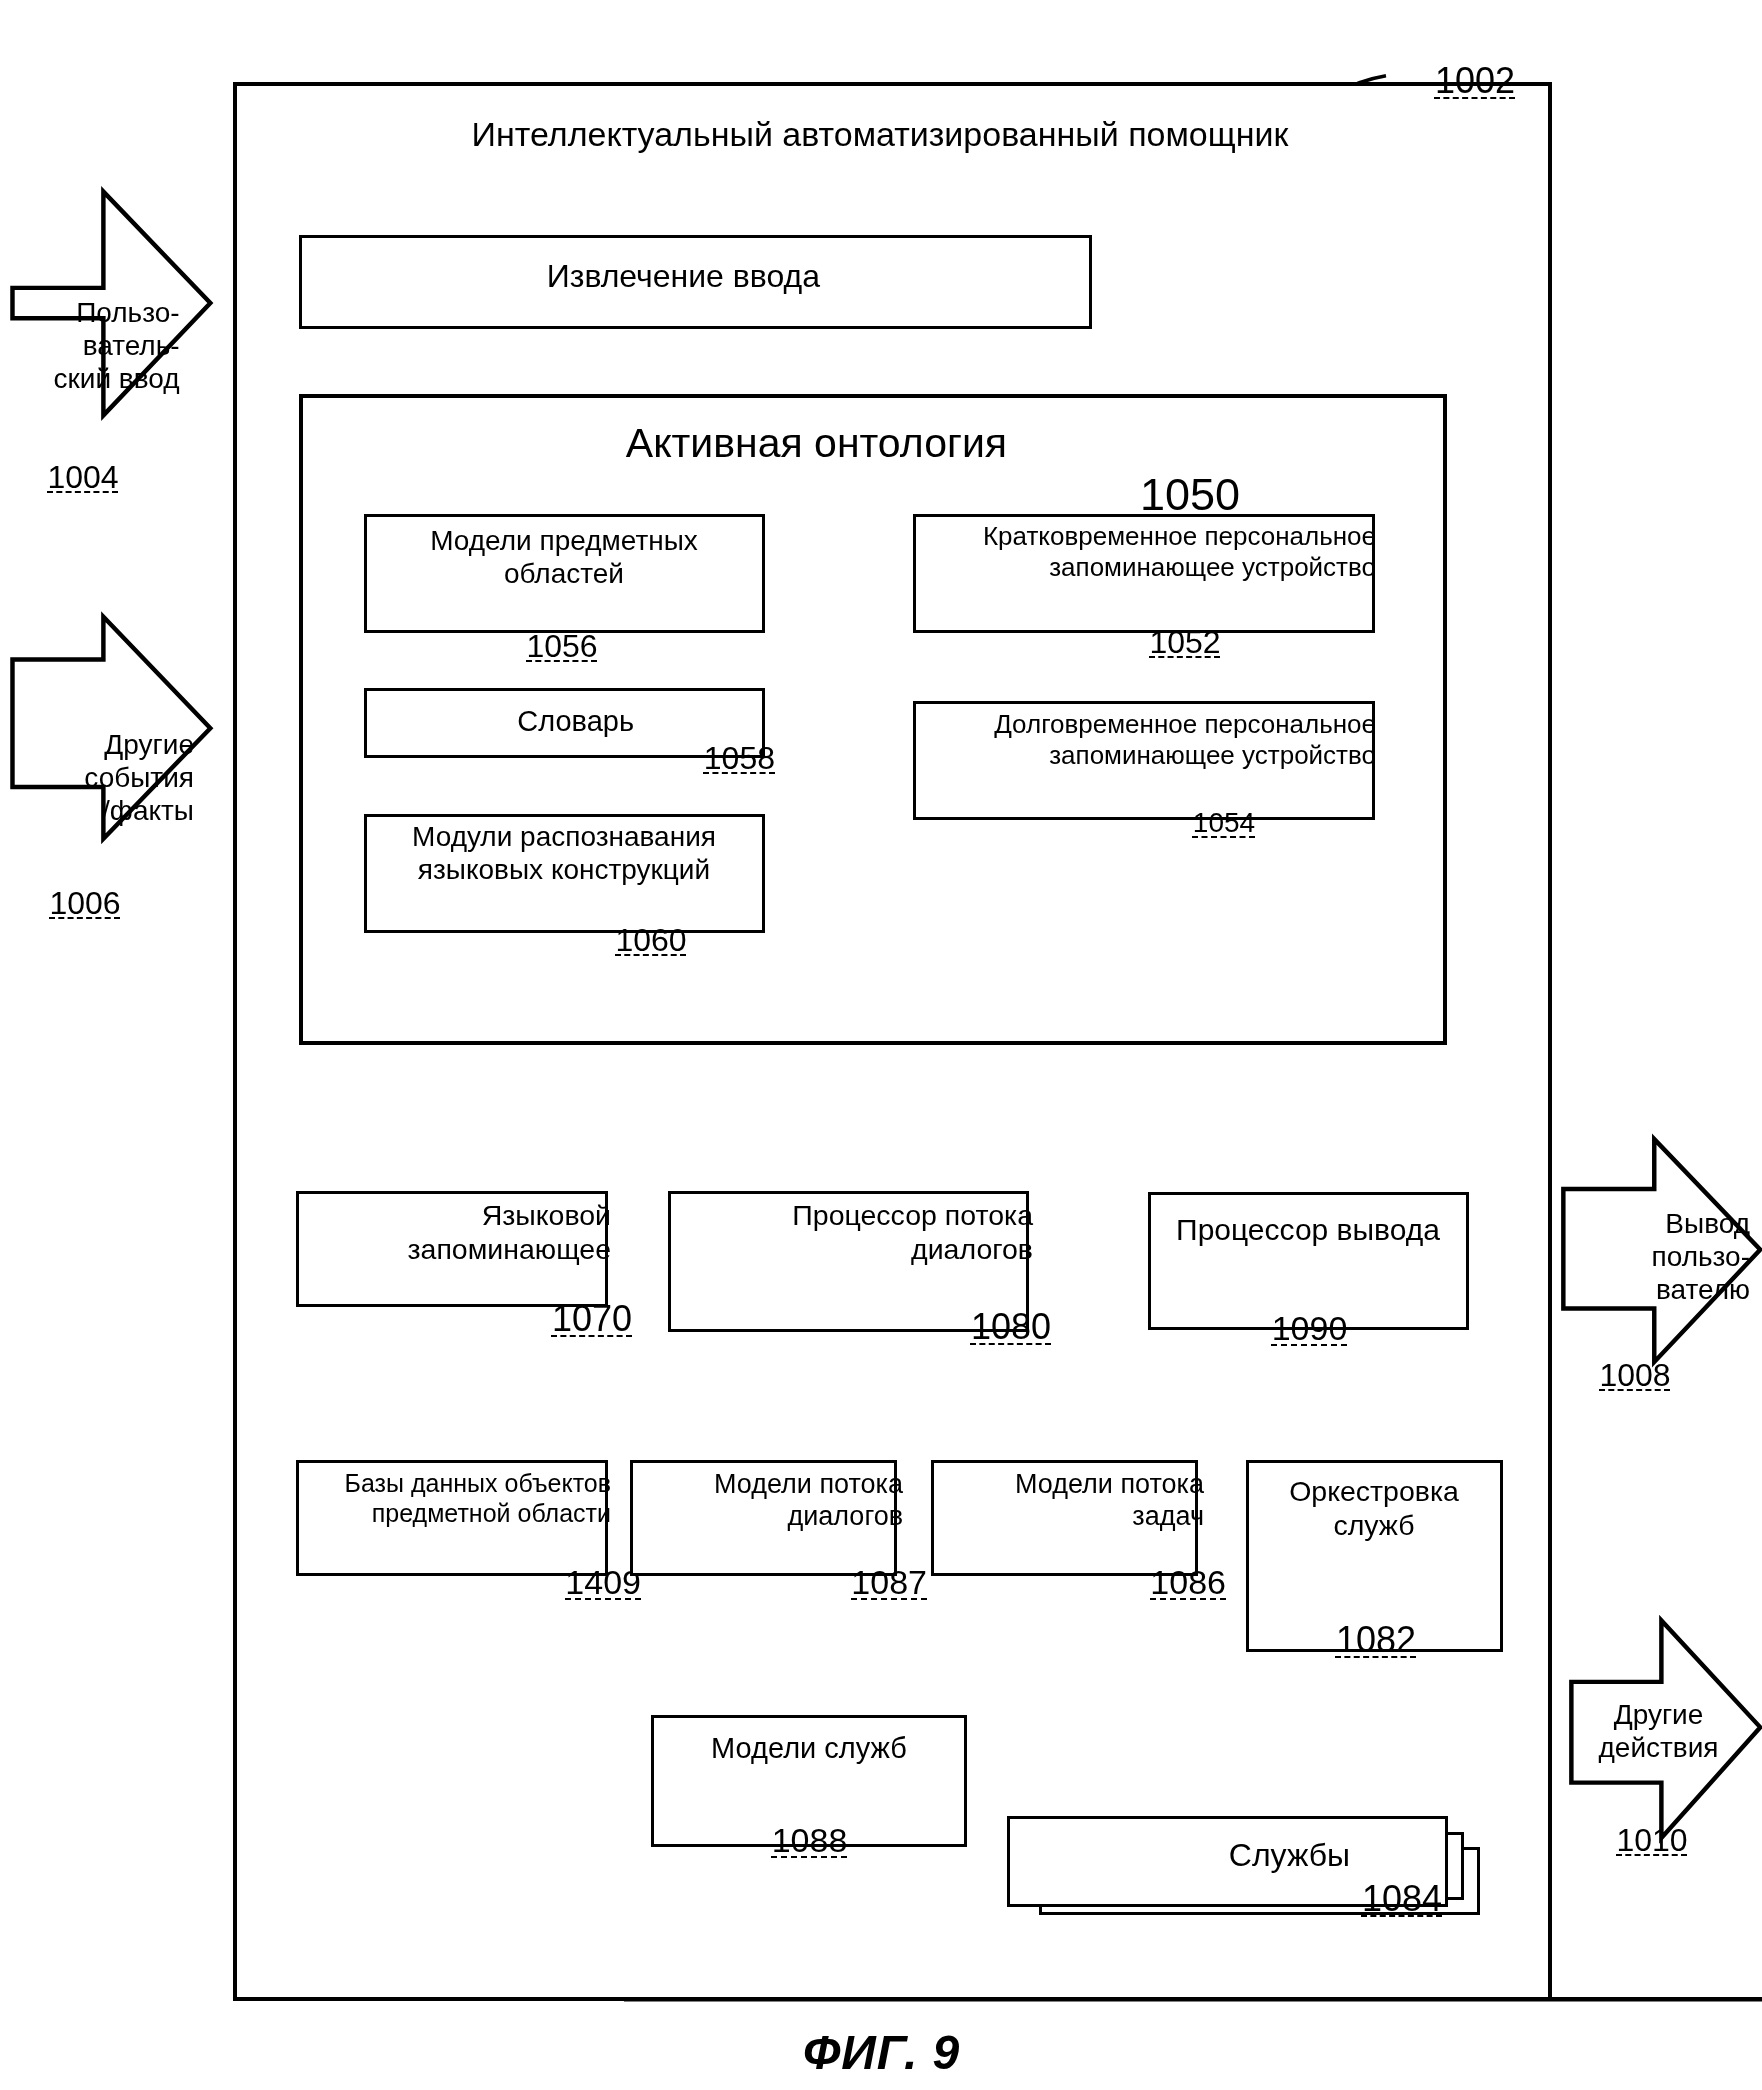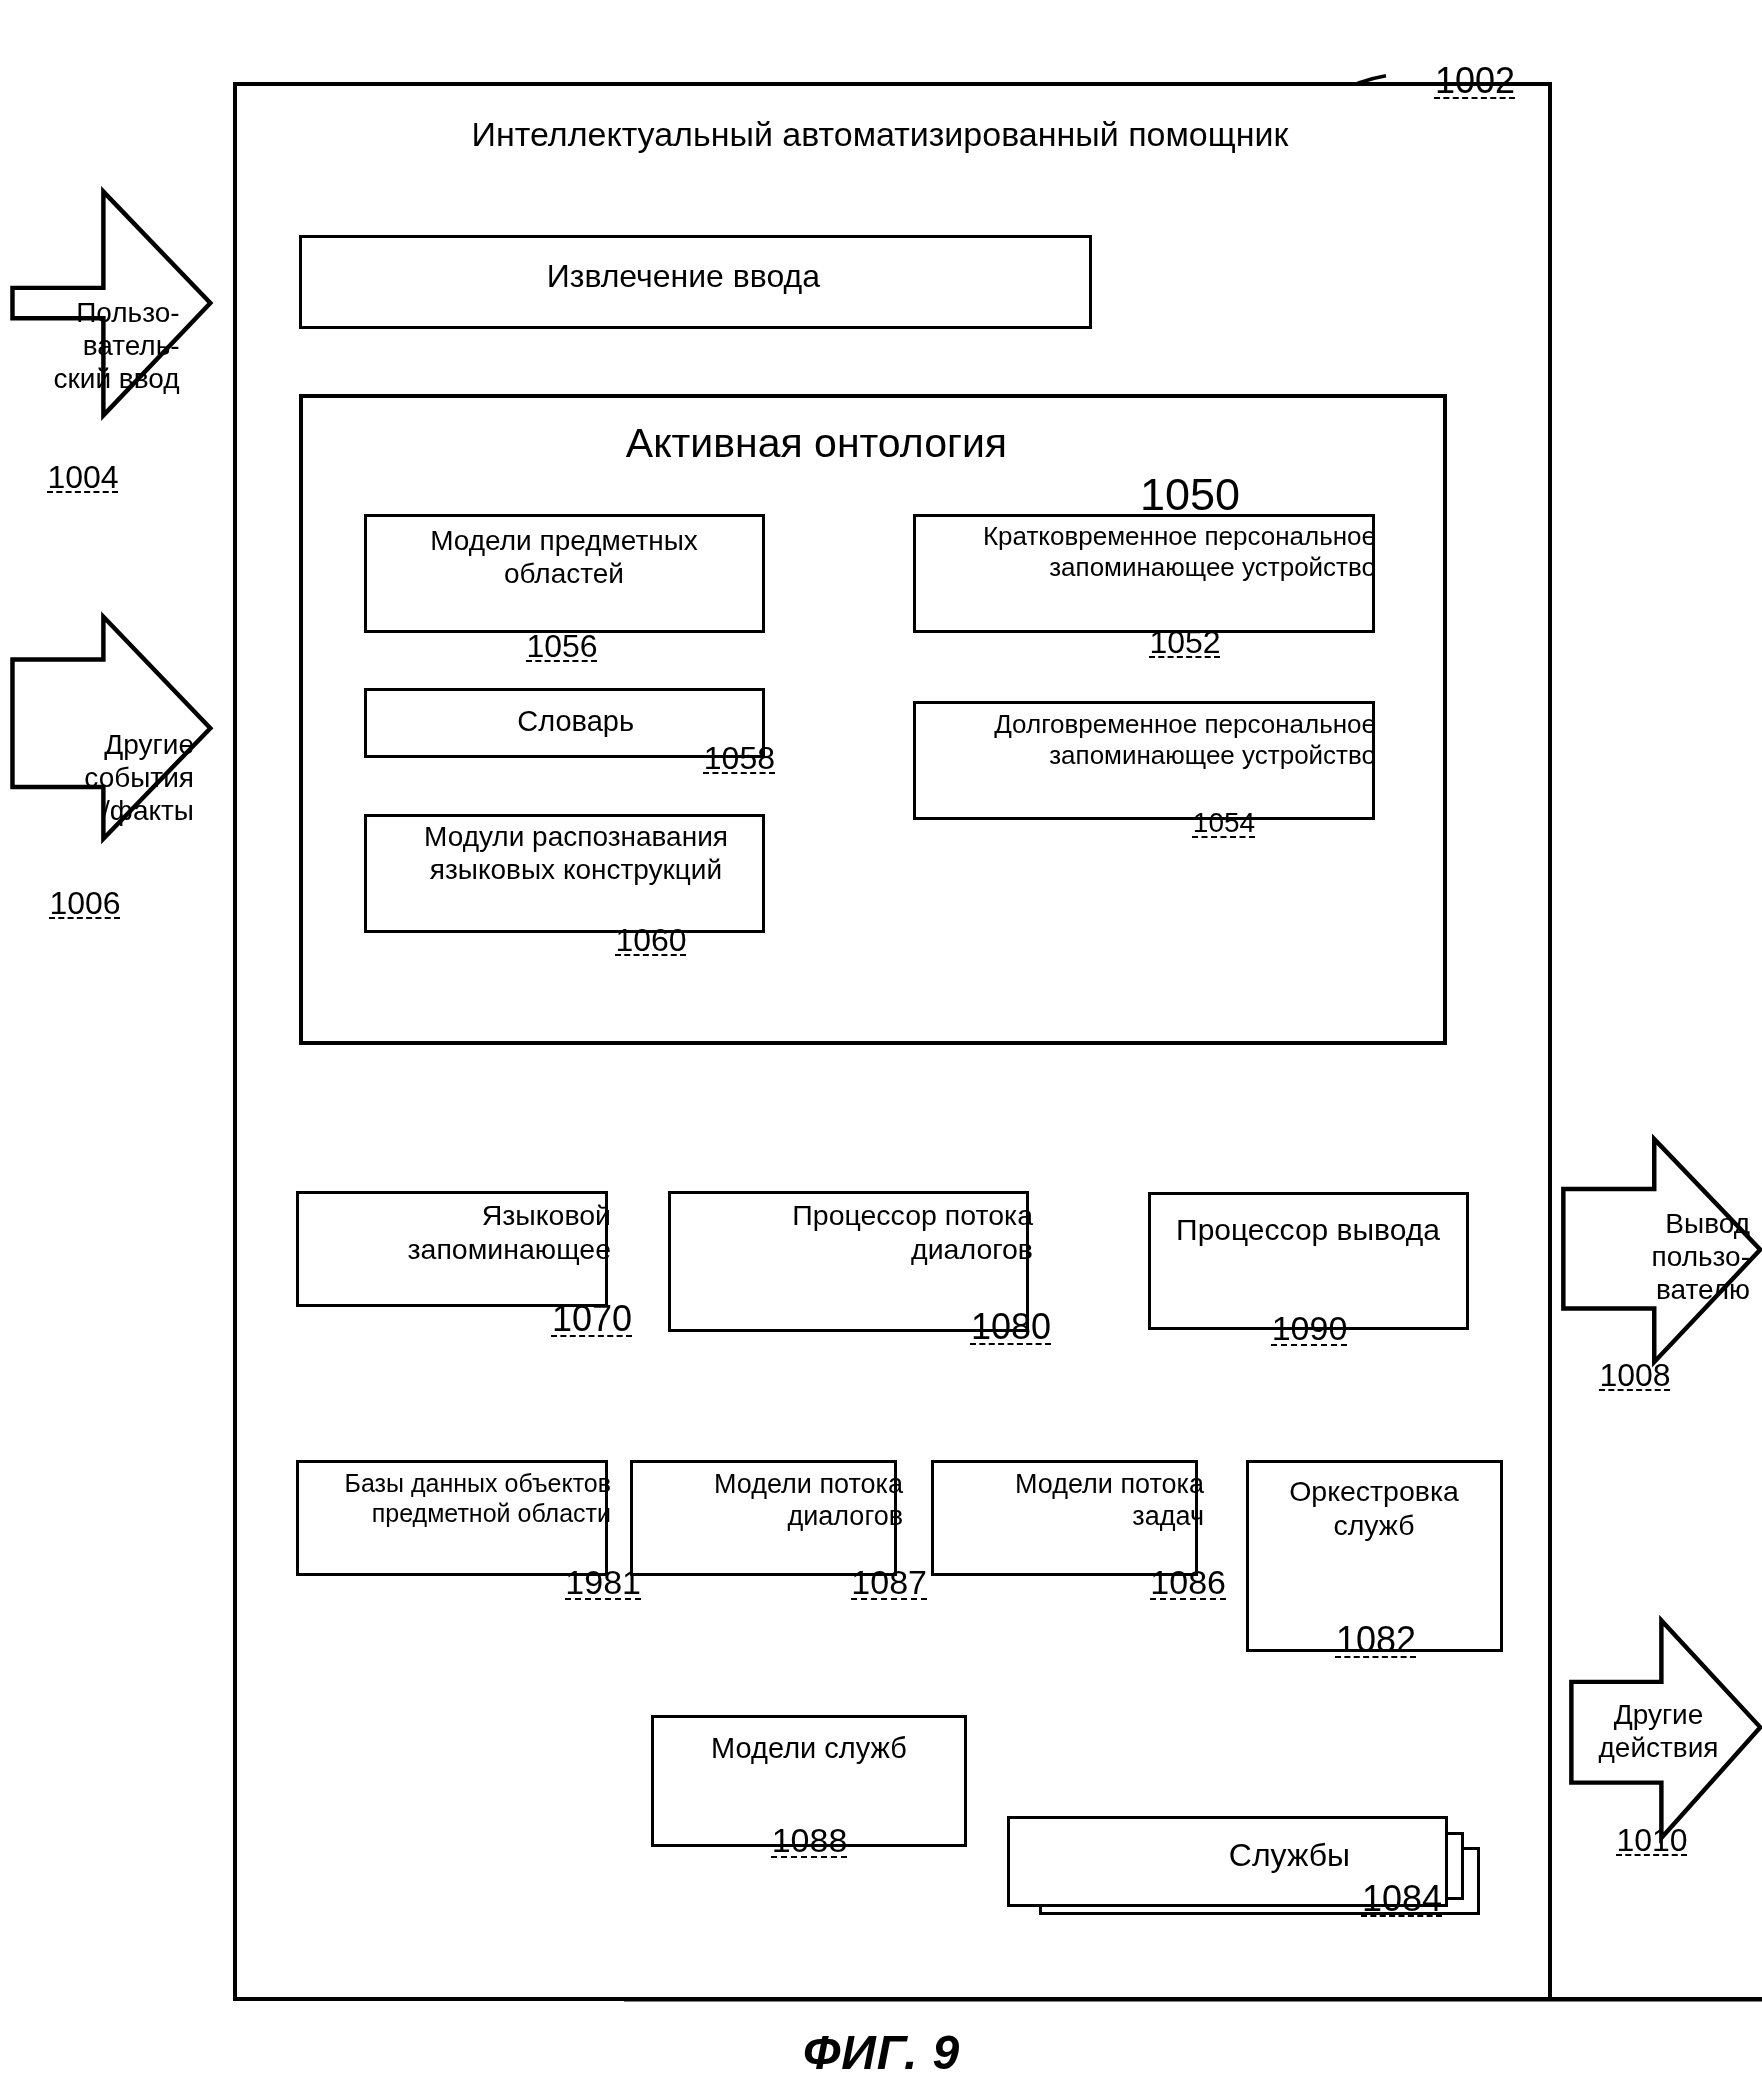--- a/index.html
+++ b/index.html
@@ -156,21 +156,21 @@
     <span class="ref">1056</span>
   </div>
 
   <div class="box" style="left:364px; top:688px; width:401px; height:70px;"></div>
   <div class="label lft" style="left:438px; top:704px; width:196px; font-size:29px;">Словарь</div>
   <div class="label lft" style="left:615px; top:702px; width:160px; font-size:32px;">
     <span class="ref">1058</span>
   </div>
 
   <div class="box" style="left:364px; top:814px; width:401px; height:119px;"></div>
-  <div class="label ctr" style="left:367px; top:820px; width:394px; font-size:28px;margin-left:12px;">Модули распознавания
+  <div class="label ctr" style="left:367px; top:820px; width:394px; font-size:28px;">Модули распознавания
 языковых конструкций</div>
   <div class="label ctr" style="left:535px; top:884px; width:232px; font-size:32px;">
     <span class="ref">1060</span>
   </div>
 
   <div class="box" style="left:913px; top:514px; width:462px; height:119px;"></div>
   <div class="label lft" style="left:922px; top:521px; width:454px; font-size:26px;">Кратковременное персональное
 запоминающее устройство</div>
   <div class="label ctr" style="left:1069px; top:586px; width:232px; font-size:32px;">
     <span class="ref">1052</span>
@@ -200,21 +200,21 @@
   <div class="box" style="left:1148px; top:1192px; width:321px; height:138px;"></div>
   <div class="label ctr" style="left:1151px; top:1212px; width:314px; font-size:30px;">Процессор вывода</div>
   <div class="label ctr" style="left:1158px; top:1268px; width:303px; font-size:34px;">
     <span class="ref">1090</span>
   </div>
 
   <div class="box" style="left:296px; top:1460px; width:312px; height:116px;"></div>
   <div class="label lft" style="left:299px; top:1469px; width:312px; font-size:25px;">Базы данных объектов
 предметной области</div>
   <div class="label lft" style="left:481px; top:1522px; width:160px; font-size:34px;">
-    <span class="ref">1981</span>
+    <span class="ref">1409</span>
   </div>
 
   <div class="box" style="left:630px; top:1460px; width:267px; height:116px;"></div>
   <div class="label lft" style="left:636px; top:1469px; width:267px; font-size:27px;">Модели потока
 диалогов</div>
   <div class="label lft" style="left:784px; top:1522px; width:143px; font-size:34px;">
     <span class="ref">1087</span>
   </div>
 
   <div class="box" style="left:931px; top:1460px; width:267px; height:116px;"></div>

